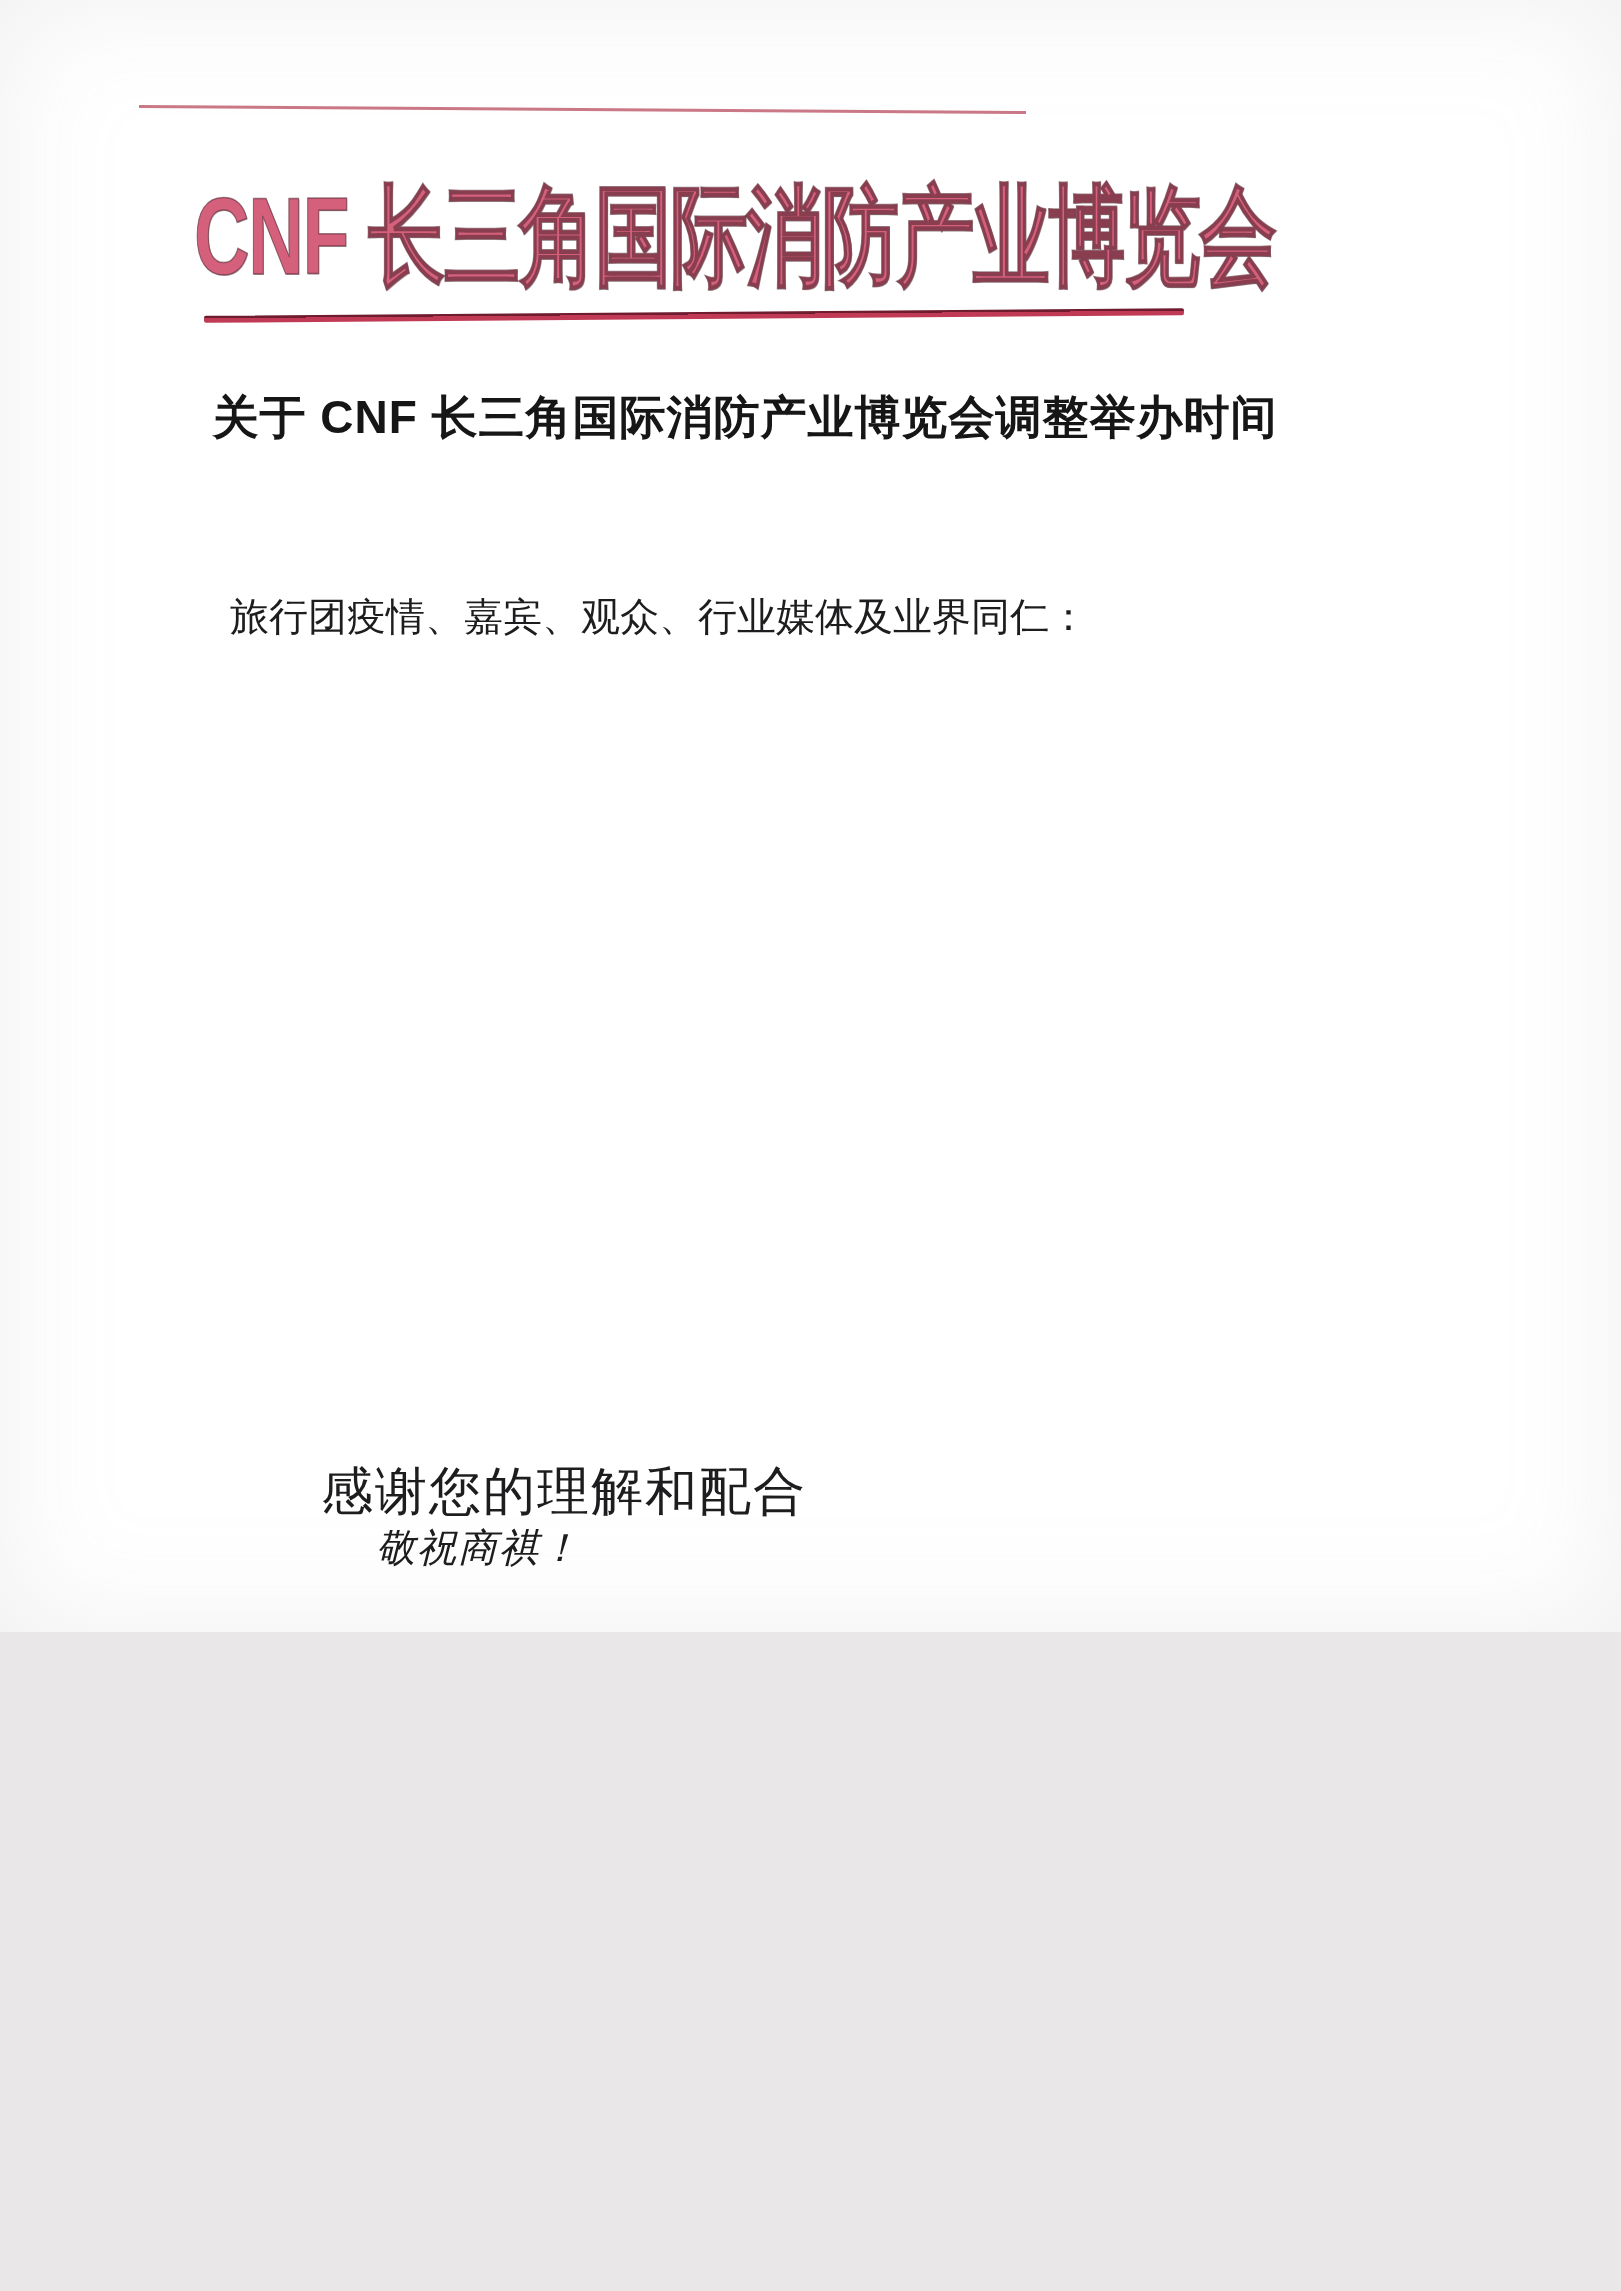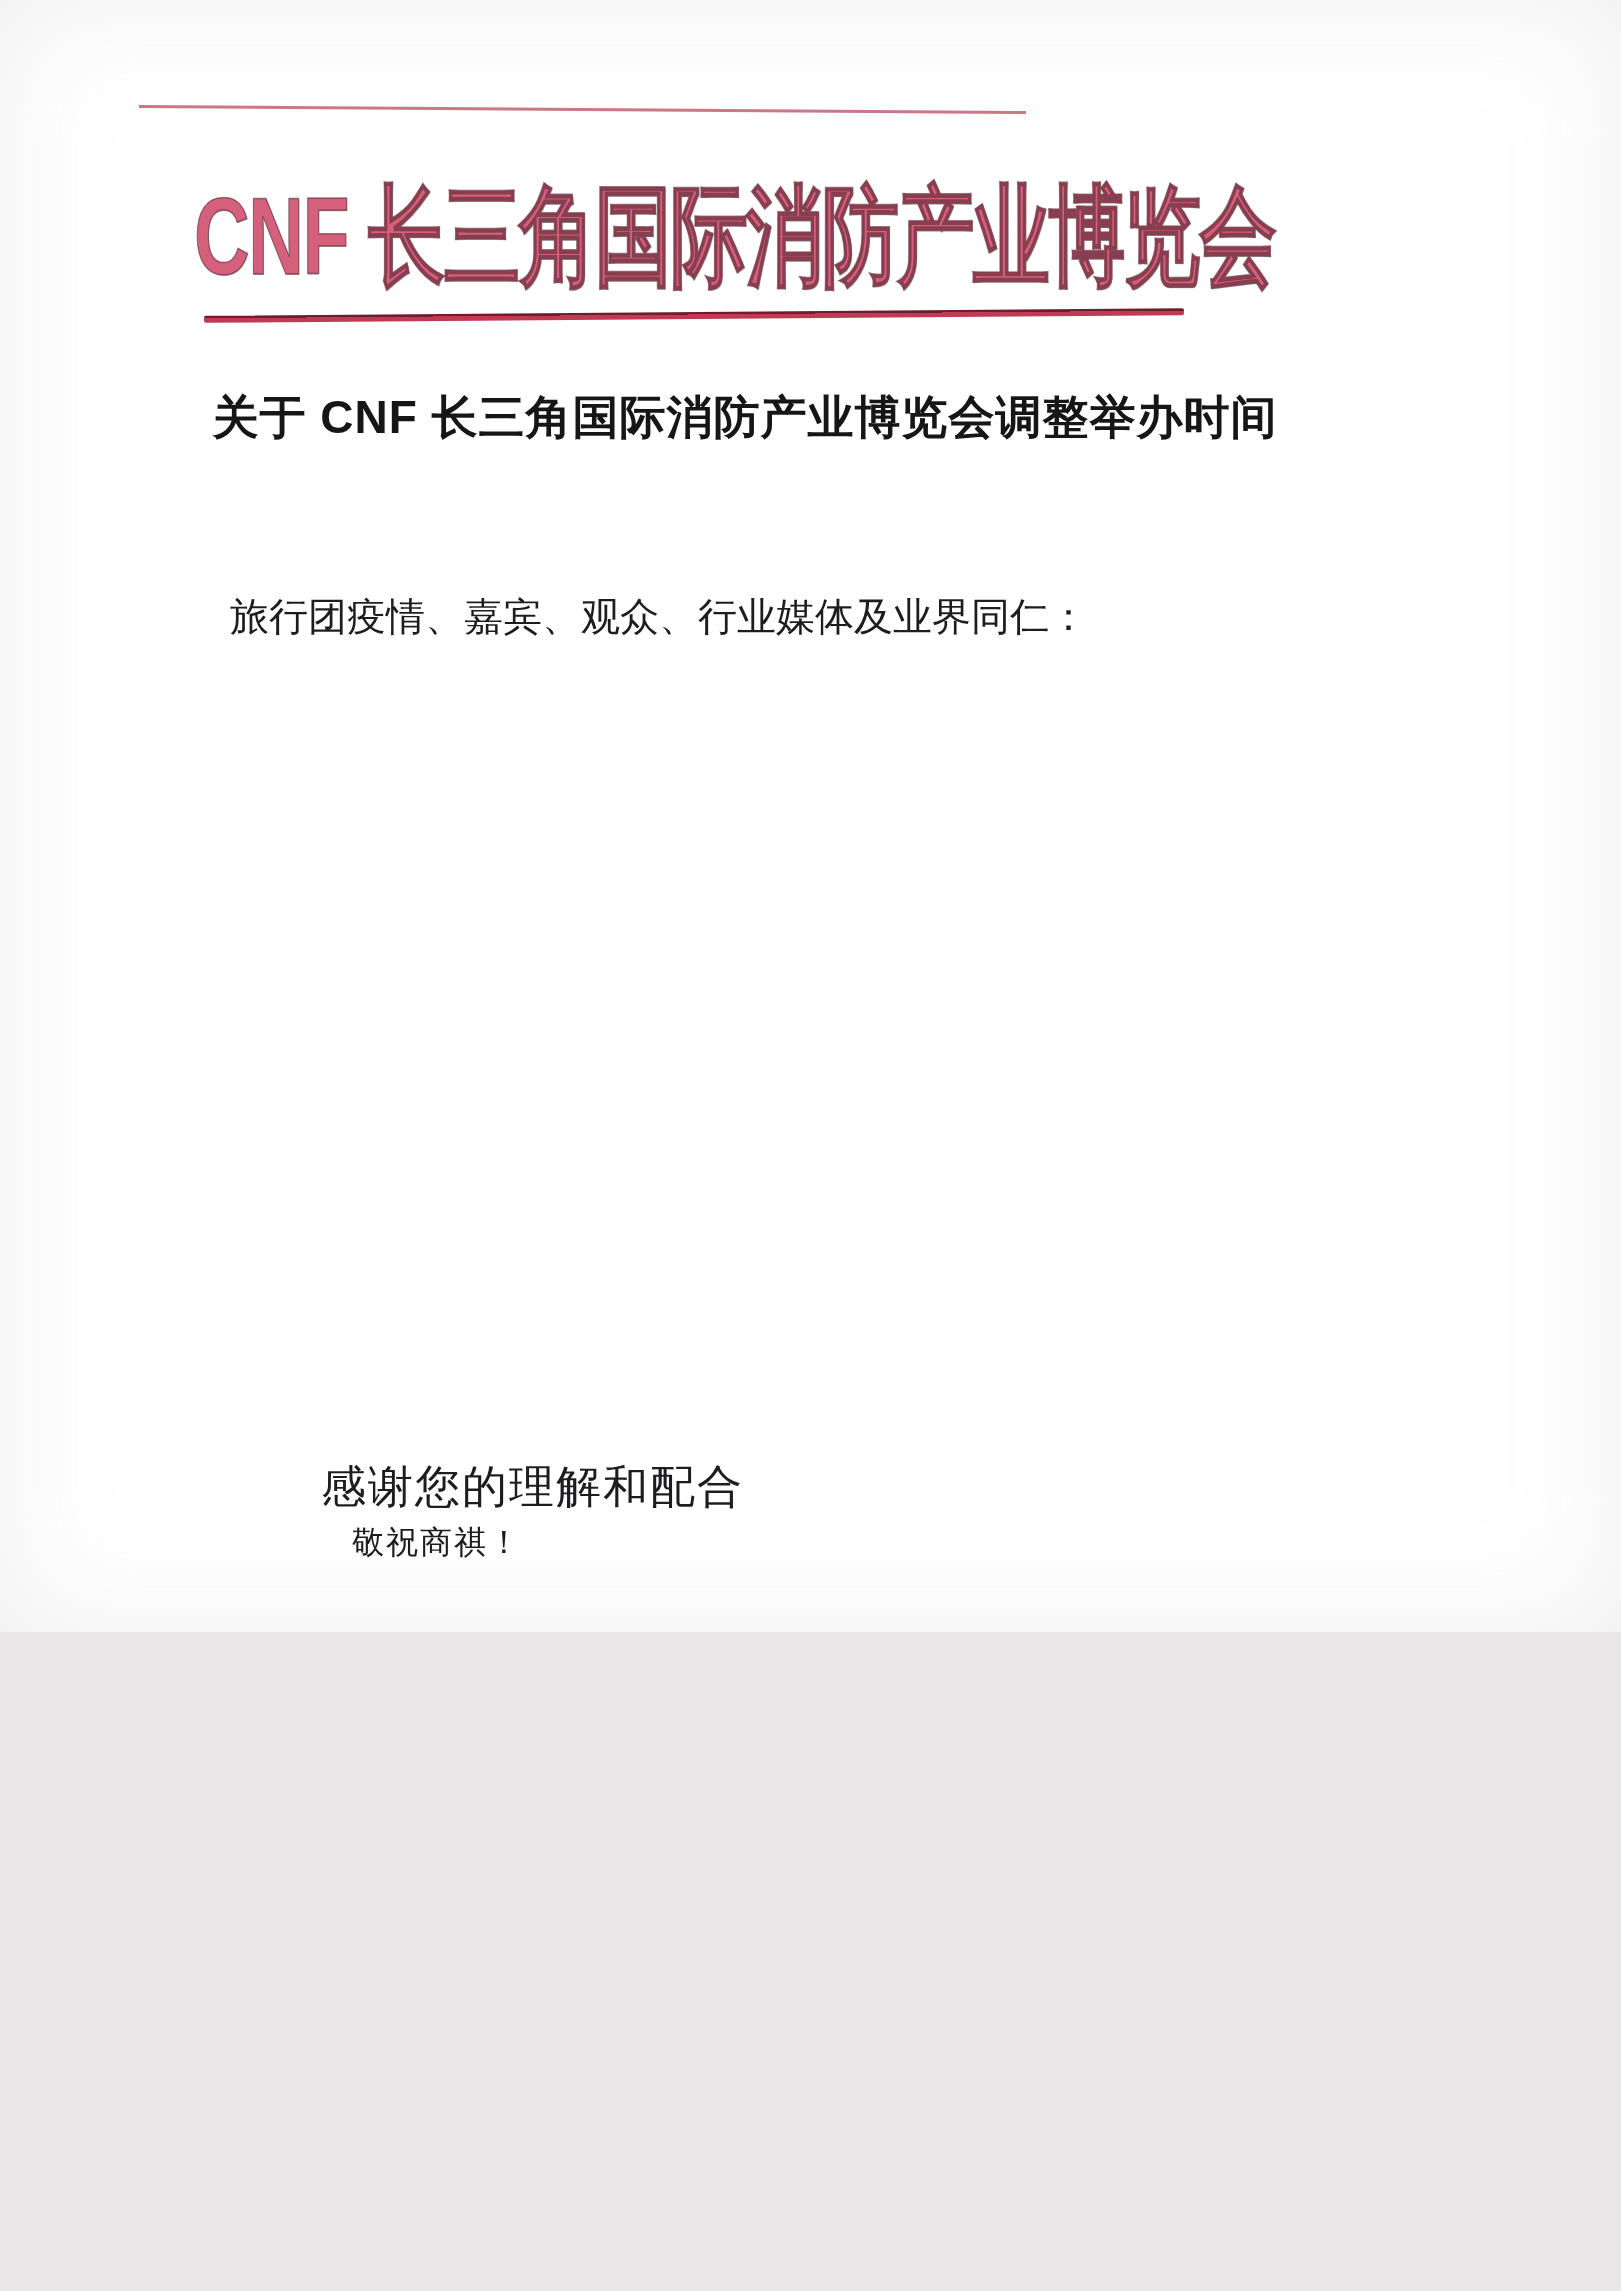--- a/index.html
+++ b/index.html
@@ -57,25 +57,25 @@
     font-size:39px;line-height:66px;color:#1d1d1f;
   }
   .bodyblock p{
     margin:0;
     text-align:justify;
     text-justify:inter-ideograph;
   }
   .bodyblock p.indent{text-indent:2em;}
   .closing1{
     position:absolute;left:321px;top:1457px;
-    font-size:45px;color:#1d1d1f;letter-spacing:2px;
+    font-size:52px;color:#1d1d1f;letter-spacing:2px;
   }
   .closing2{
-    position:absolute;left:352px;top:1521px;
-    font-size:32px;color:#1d1d1f;letter-spacing:2px;
+    position:absolute;left:376px;top:1521px;
+    font-size:39px;color:#1d1d1f;letter-spacing:2px;font-style:italic;
   }
   
   .sig-org{
     position:absolute;left:639px;top:1733px;
     font-size:39px;color:#1d1d1f;letter-spacing:1px;
   }
   .sig-date{
     position:absolute;left:741px;top:1800px;
     font-size:39px;color:#1d1d1f;letter-spacing:2px;
   }

